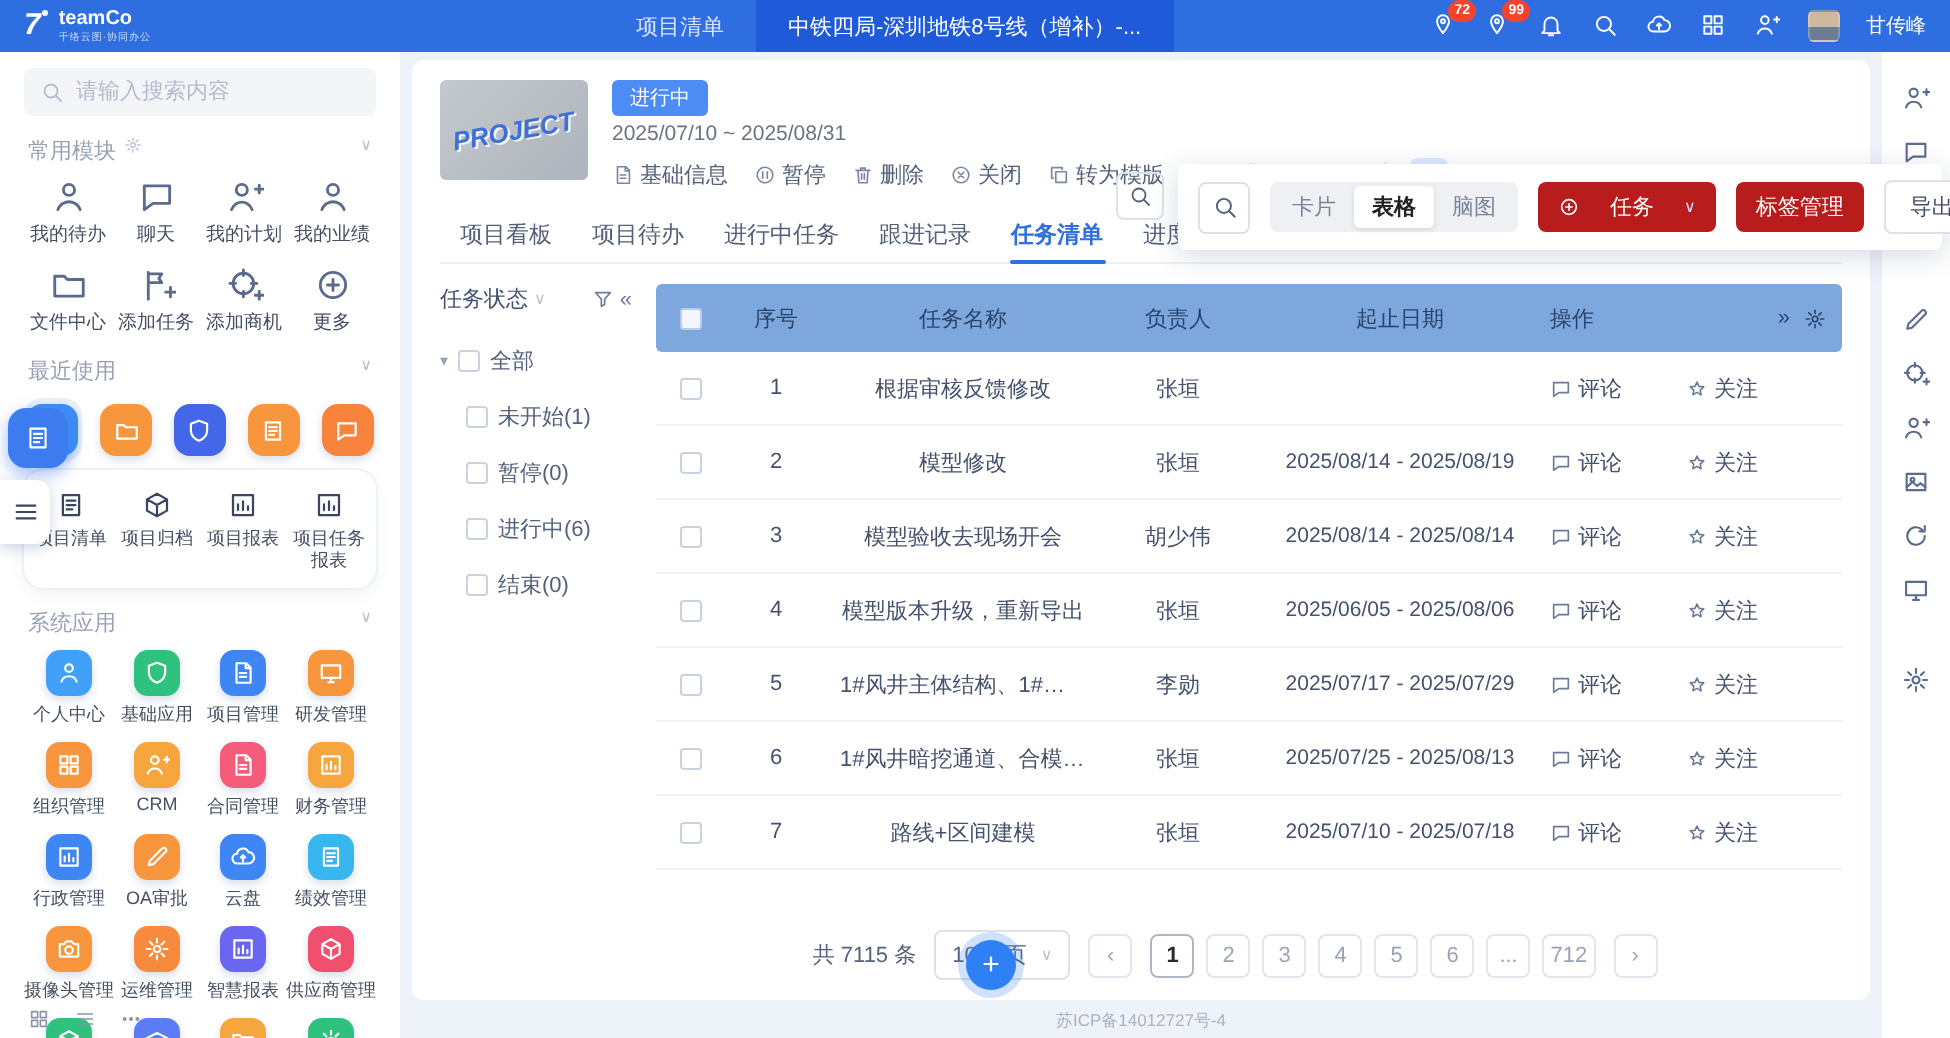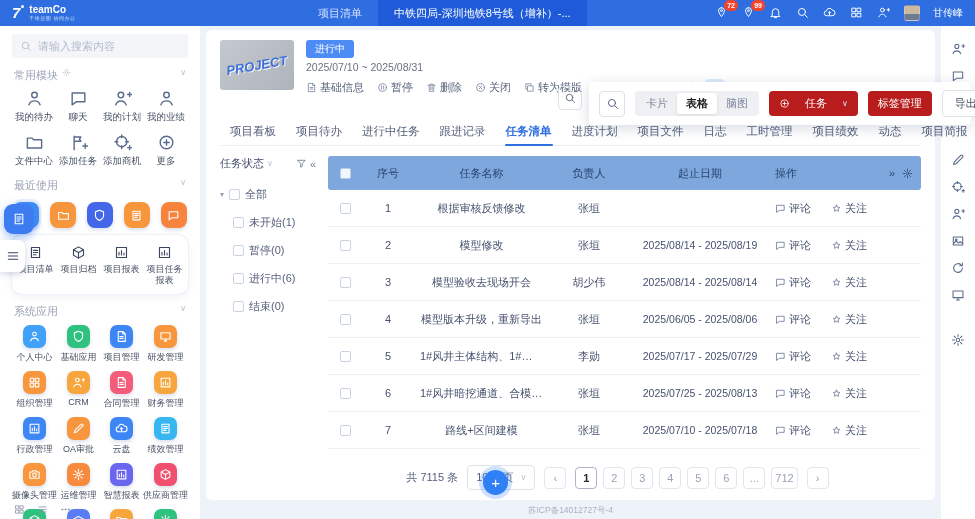--- a/index.html
+++ b/index.html
@@ -67,21 +67,21 @@
   .pstatus{background:#4d8bf5;color:#fff;font-size:10px;padding:2px 9px;border-radius:3px}
   .pdate{font-size:10.5px;color:#6b7280}
   .pacts{display:flex;align-items:center;gap:12px;margin-top:3px}
   .acts-wrap{display:flex;align-items:center;gap:13px}
   .pact{display:flex;align-items:center;gap:3px;font-size:11px;color:#55607a;cursor:pointer;white-space:nowrap}
   .pact .ic{width:11px;height:11px;color:#7a87a0}
   .vd{width:1px;height:13px;background:#e3e8f0}
   .robot{width:19px;height:16px;background:#dcebfd;border-radius:4px;display:flex;align-items:center;justify-content:center;color:#3d7cf0;cursor:pointer}
   .robot .ic{width:12px;height:12px}
   .fb{color:#7a87a0;width:13px;height:13px;cursor:pointer}
-  .tabbar{display:flex;align-items:center;border-bottom:1px solid #edf1f7;margin-top:23px;height:28px}
+  .tabbar{display:flex;align-items:center;border-bottom:1px solid #edf1f7;margin-top:9px;height:28px}
   .tab{padding:0 10px;font-size:11.5px;color:#55607a;height:100%;display:flex;align-items:center;position:relative;white-space:nowrap;cursor:pointer}
   .tab.on{color:#2f6fe0;font-weight:bold}
   .tab.on::after{content:'';position:absolute;left:9px;right:9px;bottom:-1px;height:2px;background:#2f6fe0;border-radius:2px}
   .tab-set{margin-left:auto;display:flex;align-items:center;gap:4px;font-size:11px;color:#55607a;cursor:pointer;white-space:nowrap}
   .tab-set .ic{width:11px;height:11px;color:#7a87a0}
   .content{display:flex;gap:12px;margin-top:10px}
   .fpanel{width:96px;flex:none}
   .fhead{display:flex;align-items:center;gap:3px;font-size:11px;color:#45516d}
   .grow{flex:1}
   .fic{width:11px;height:11px;color:#6b7a96;cursor:pointer}
@@ -97,21 +97,21 @@
   .thead .cb{border-color:#b9cdea;background:#f3f7fd}
   .tc{text-align:center;overflow:hidden;text-overflow:ellipsis;white-space:nowrap}
   .tcb{display:flex;justify-content:center}
   .c-ops-h{display:flex;align-items:center;text-align:left;padding:0 8px 0 4px}
   .th-tools{margin-left:auto;display:flex;align-items:center;gap:7px}
   .thx{font-size:11px;cursor:pointer}
   .thg{width:11px;height:11px;cursor:pointer}
   .trow{height:37px;border-bottom:1px solid #eef2f8;font-size:11px;color:#45516d}
   .c-name{padding:0 6px}
   .c-date{font-size:10.5px}
-  .c-ops{display:flex;align-items:center;gap:20px;padding-left:4px;text-align:left}
+  .c-ops{display:flex;align-items:center;gap:32px;padding-left:4px;text-align:left}
   .op{display:flex;align-items:center;gap:3px;color:#45516d;cursor:pointer}
   .op-ic{width:11px;height:11px;color:#6b7a96}
   .pagebar{position:absolute;bottom:10px;left:110px;right:16px;display:flex;align-items:center;justify-content:center;gap:9px;font-size:11px;color:#55617d}
   .psel{display:flex;align-items:center;gap:7px;border:1px solid #dde2ea;border-radius:4px;padding:4px 8px;cursor:pointer}
   .pager{display:flex;gap:6px}
   .pg{min-width:22px;height:22px;border:1px solid #e2e6ee;border-radius:4px;display:flex;align-items:center;justify-content:center;color:#9aa3b5;font-size:11px;padding:0 3px;background:#fff;cursor:pointer}
   .pg.on{color:#262b36;border-color:#aeb6c6;font-weight:bold}
   .addbtn{position:absolute;left:38%;bottom:5px;width:25px;height:25px;border-radius:50%;background:#2f80f5;color:#fff;display:flex;align-items:center;justify-content:center;font-size:15px;box-shadow:0 0 0 4px rgba(64,135,245,.25);z-index:8;cursor:pointer}
   
   .tool-pop{position:absolute;top:56px;right:-30px;width:382px;display:flex;align-items:center;gap:10px;background:#fff;border-radius:4px;box-shadow:0 3px 14px rgba(30,50,100,.18);padding:8px 10px;z-index:25}

